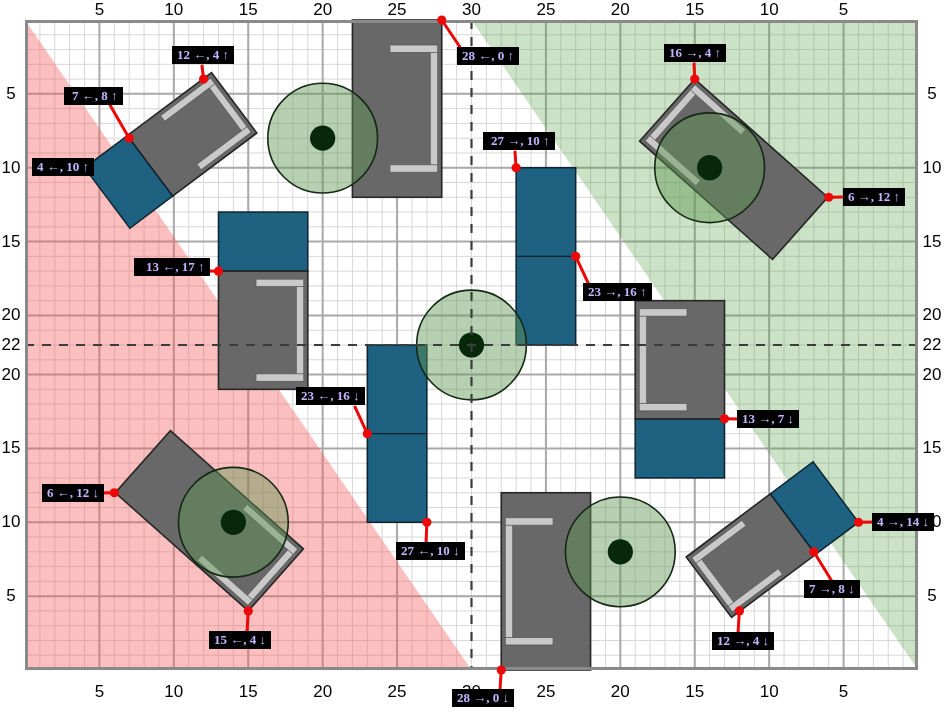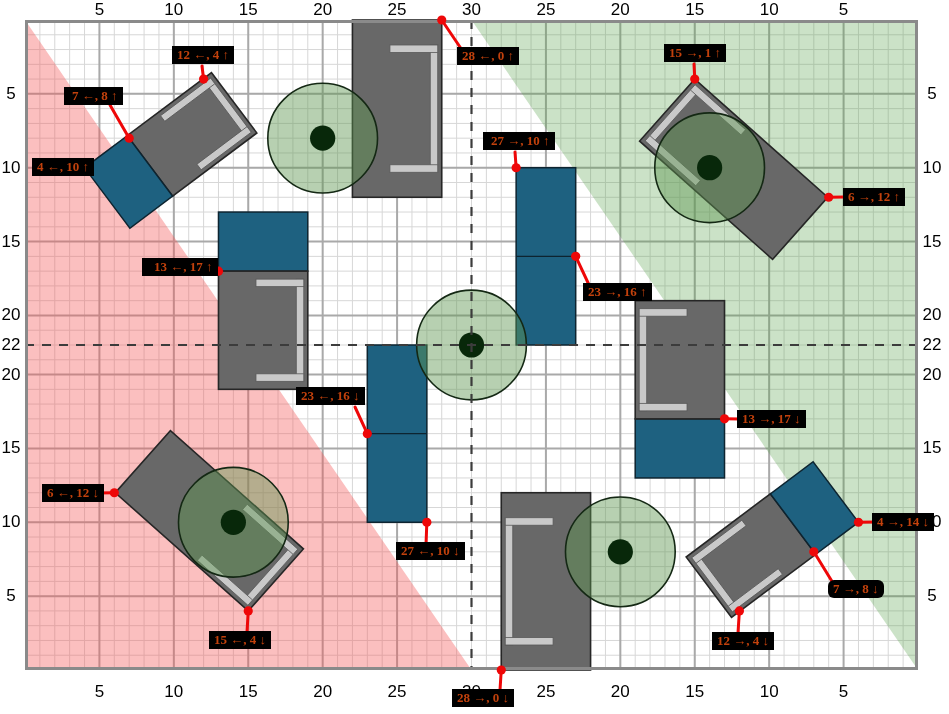--- a/index.html
+++ b/index.html
@@ -1,21 +1,21 @@
 <!DOCTYPE html>
 <html><head>
 <meta charset="utf-8">
 <style>
   html,body{margin:0;padding:0;background:#fff;}
   #app{position:relative;width:949px;height:714px;background:#ffffff;overflow:hidden;
        font-family:"Liberation Sans",sans-serif;}
   #plot-svg{position:absolute;overflow:visible;}
   .tick{position:absolute;transform:translate(-50%,-50%);font-size:17px;color:#000;
         font-family:"Liberation Sans",sans-serif;white-space:nowrap;}
-  .callout{position:absolute;background:#000;color:#c2410c;white-space:nowrap;
+  .callout{position:absolute;background:#000;color:#c4b5fd;white-space:nowrap;
            font-family:"Liberation Serif",serif;font-weight:bold;font-size:13px;
            padding:1px 5px 2px 5px;line-height:15px;z-index:5;}
 </style>
 </head>
 <body>
 
 <div id="app">
   <svg id="plot-svg" xmlns="http://www.w3.org/2000/svg" width="893" height="650" style="left: 25px; top: 20px;">
       <g>
         <line x1="14.883333333333333" y1="0" x2="14.883333333333333" y2="650" stroke="#d7d7d7" stroke-width="1"></line>
@@ -284,27 +284,27 @@
       <div class="tick" style="left: 932px; top: 448.409px;">15</div>
       <div class="tick" style="left: 932px; top: 522.273px;">10</div>
       <div class="tick" style="left: 932px; top: 596.136px;">5</div>
     </div>
   <div id="callout-boxes">
       <div class="callout" style="left: 172px; top: 46px;">12 ←, 4 ↑</div>
       <div class="callout" style="left: 64px; top: 87px; padding-left: 8px;">7 ←, 8 ↑</div>
       <div class="callout" style="left: 32px; top: 158px;">4 ←, 10 ↑</div>
       <div class="callout" style="left: 457px; top: 47px;">28 ←, 0 ↑</div>
       <div class="callout" style="left: 483px; top: 132px; padding-left: 8px;">27 →, 10 ↑</div>
-      <div class="callout" style="left: 664px; top: 44px;">15 →, 1 ↑</div>
+      <div class="callout" style="left: 664px; top: 44px;">16 →, 4 ↑</div>
       <div class="callout" style="left: 843px; top: 188px;">6 →, 12 ↑</div>
-      <div class="callout" style="left: 142px; top: 258px; padding-left: 12px;">13 ←, 17 ↑</div>
+      <div class="callout" style="left: 134px; top: 258px; padding-left: 12px;">13 ←, 17 ↑</div>
       <div class="callout" style="left: 583px; top: 283px;">23 →, 16 ↑</div>
       <div class="callout" style="left: 296px; top: 387px;">23 ←, 16 ↓</div>
       <div class="callout" style="left: 396px; top: 542px;">27 ←, 10 ↓</div>
-      <div class="callout" style="left: 737px; top: 410px;">13 →, 17 ↓</div>
+      <div class="callout" style="left: 737px; top: 410px;">13 →, 7 ↓</div>
       <div class="callout" style="left: 452px; top: 689px;">28 →, 0 ↓</div>
       <div class="callout" style="left: 42px; top: 484px;">6 ←, 12 ↓</div>
       <div class="callout" style="left: 209px; top: 631px;">15 ←, 4 ↓</div>
       <div class="callout" style="left: 872px; top: 513px;">4 →, 14 ↓</div>
-      <div class="callout" style="left: 828px; top: 580px; border-radius: 6px;">7 →, 8 ↓</div>
+      <div class="callout" style="left: 804px; top: 580px;">7 →, 8 ↓</div>
       <div class="callout" style="left: 712px; top: 632px;">12 →, 4 ↓</div>
     </div>
 </div>
 
 </body></html>

